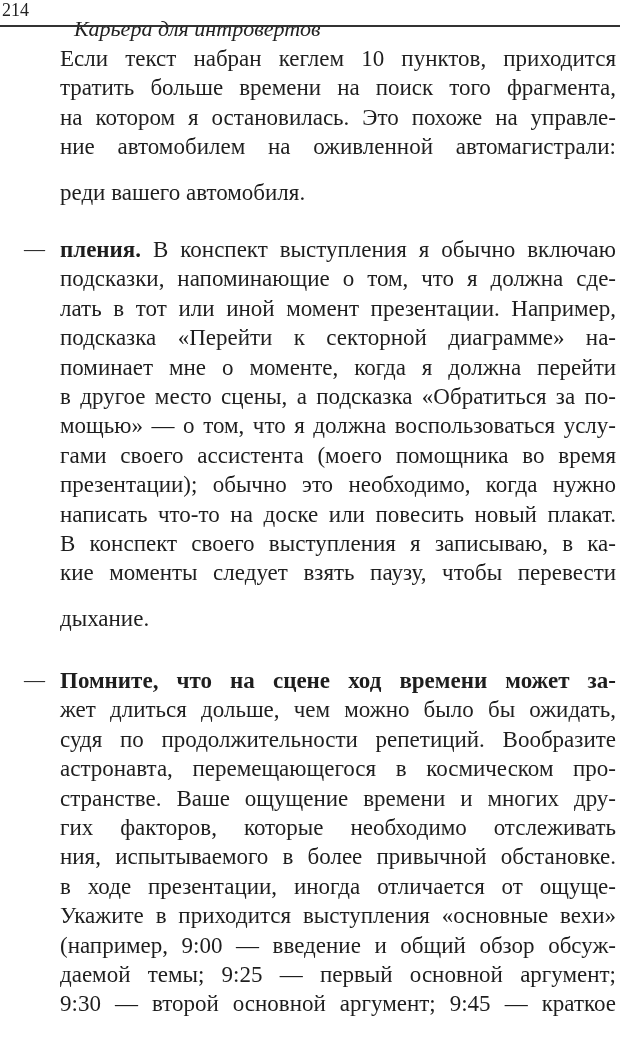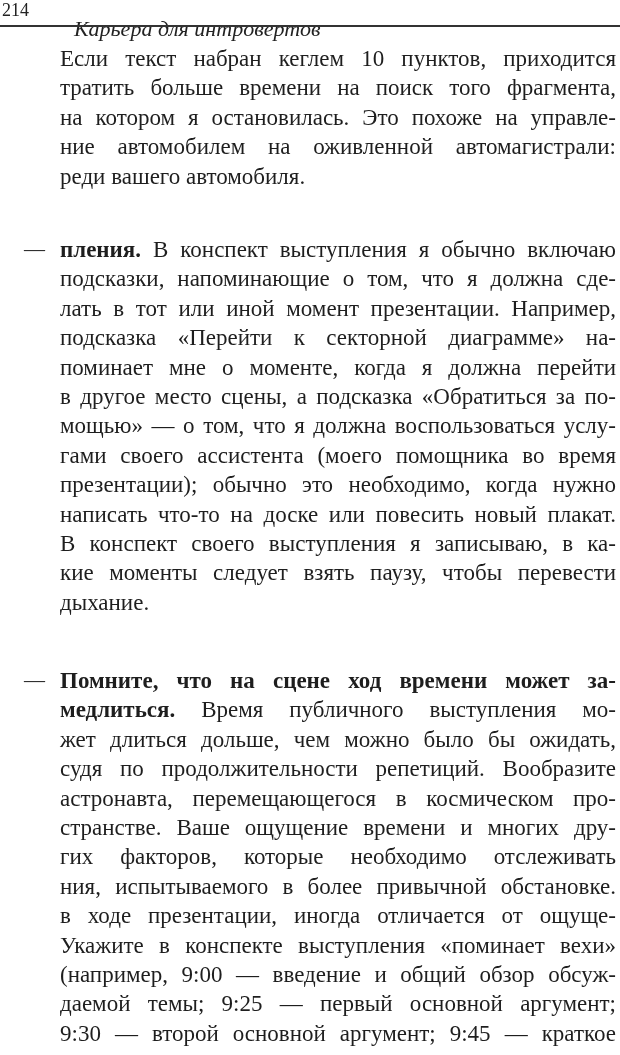--- a/index.html
+++ b/index.html
@@ -5,21 +5,21 @@
   html, body { margin: 0; padding: 0; background: #ffffff; }
   body { width: 620px; height: 1055px; overflow: hidden; position: relative;
          font-family: "Liberation Serif", "DejaVu Serif", serif; color: #1e1e1e; }
   .header { position: absolute; left: 0; top: 0; width: 584px; height: 26px; }
   .page-num { position: absolute; left: 2px; top: 0px; font-size: 18px; color: #222; }
   .running-title { position: absolute; left: 74px; top: 16px; font-size: 22px; font-style: italic; color: #222; }
   .rule { position: absolute; left: 0; top: 25px; width: 620px; height: 2px; background: #333; }
   .block { position: absolute; left: 60px; width: 556px; }
   .line { height: 29.4px; line-height: 29.4px; font-size: 23px; white-space: nowrap;
           text-align: justify; text-align-last: justify; overflow: visible; }
-  .line.last { text-align-last: left; }
+  .line.last { text-align-last: left; margin-top: 16px; }
   .dash { position: absolute; left: 24px; font-size: 21px; line-height: 29.4px; }
   b { font-weight: bold; }
 </style>
 </head>
 <body>
 
 <div class="header">
   <span class="page-num">214</span>
   <span class="running-title">Карьера для интровертов</span>
   <div class="rule"></div>
@@ -46,25 +46,24 @@
   <div class="line"><b></b><span>презентации); обычно это необходимо, когда нужно</span></div>
   <div class="line"><b></b><span>написать что-то на доске или повесить новый плакат.</span></div>
   <div class="line"><b></b><span>В конспект своего выступления я записываю, в ка-</span></div>
   <div class="line"><b></b><span>кие моменты следует взять паузу, чтобы перевести</span></div>
   <div class="line last"><b></b><span>дыхание.</span></div>
 </div>
 
 <span class="dash" style="top:666px;">—</span>
 <div class="block" style="top:666px;">
   <div class="line"><b>Помните, что на сцене ход времени может за-</b><span></span></div>
-  <div class="line"><b>медлиться.</b><span> Время публичного выступления мо-</span></div>
   <div class="line"><b></b><span>жет длиться дольше, чем можно было бы ожидать,</span></div>
   <div class="line"><b></b><span>судя по продолжительности репетиций. Вообразите</span></div>
   <div class="line"><b></b><span>астронавта, перемещающегося в космическом про-</span></div>
   <div class="line"><b></b><span>странстве. Ваше ощущение времени и многих дру-</span></div>
   <div class="line"><b></b><span>гих факторов, которые необходимо отслеживать</span></div>
   <div class="line"><b></b><span>ния, испытываемого в более привычной обстановке.</span></div>
   <div class="line"><b></b><span>в ходе презентации, иногда отличается от ощуще-</span></div>
-  <div class="line"><b></b><span>Укажите в конспекте выступления «поминает вехи»</span></div>
+  <div class="line"><b></b><span>Укажите в приходится выступления «основные вехи»</span></div>
   <div class="line"><b></b><span>(например, 9:00 — введение и общий обзор обсуж-</span></div>
   <div class="line"><b></b><span>даемой темы; 9:25 — первый основной аргумент;</span></div>
   <div class="line"><b></b><span>9:30 — второй основной аргумент; 9:45 — краткое</span></div>
 </div>
 
 </body></html>

